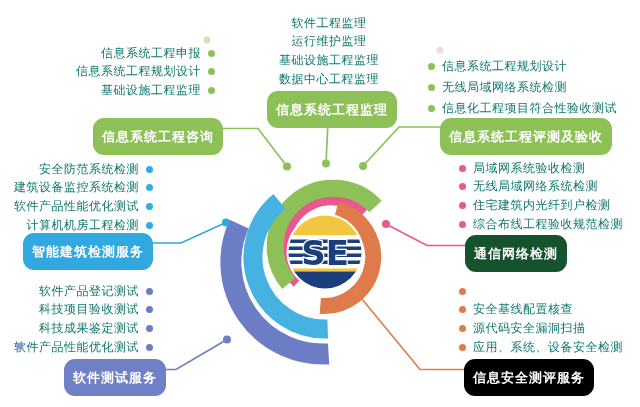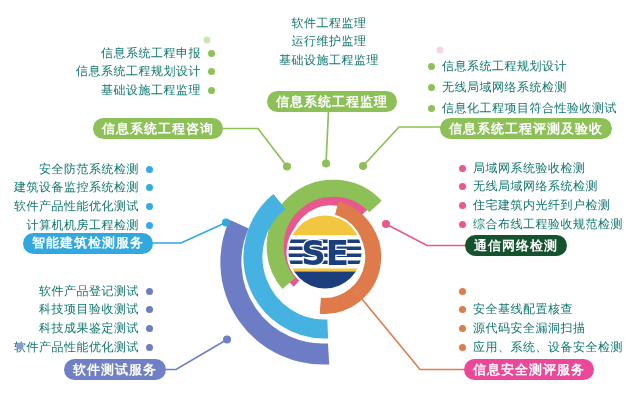--- a/index.html
+++ b/index.html
@@ -18,27 +18,27 @@
   .dot7{width:7px;height:7px;border-radius:50%;flex:0 0 auto;}
   .row .dot7.after{margin-left:7px;}
   .row .dot7.before{margin-right:7px;}
   .c-green{background:#8dc158;}
   .c-pink{background:#e7598f;}
   .c-orange{background:#df7c4d;}
   .c-cyan{background:#35abe2;}
   .c-peri{background:#6d7dc5;}
   
   .pill{
-    position:absolute;z-index:5;padding:4px 9px;border-radius:11px;
+    position:absolute;z-index:5;padding:12px 9px;border-radius:11px;
     color:#fff;font-size:13px;font-weight:700;letter-spacing:1px;line-height:1;
     white-space:nowrap;text-align:center;
   }
   .pill.green{background:#8dc158;}
   .pill.pink{background:#14532d;}
-  .pill.orange{background:#ec4899;}
+  .pill.orange{background:#000000;}
   .pill.cyan{background:#31a9e0;}
   .pill.peri{background:#6f80c7;}
   
   .art{position:absolute;left:0;top:0;z-index:1;}
 </style>
 </head>
 <body>
 
 <div class="stage">
 
@@ -113,20 +113,23 @@
   <div class="group" style="left:244px;top:14px;width:170px;align-items:center;">
     <div class="row">
         <span class="txt">软件工程监理</span>
       </div>
     <div class="row">
         <span class="txt">运行维护监理</span>
       </div>
     <div class="row">
         <span class="txt">基础设施工程监理</span>
       </div>
+    <div class="row">
+        <span class="txt">数据中心工程监理</span>
+      </div>
   </div>
   <div class="pill green" style="left:267px;top:91px;">信息系统工程监理</div>
 
   <div class="group rows21" style="left:428px;top:56px;">
     <div class="row">
         <span class="dot7 before c-green"></span>
         <span class="txt">信息系统工程规划设计</span>
       </div>
     <div class="row">
         <span class="dot7 before c-green"></span>
@@ -189,21 +192,21 @@
       </div>
     <div class="row">
         <span class="txt">软件产品性能优化测试</span>
         <span class="dot7 after c-cyan"></span>
       </div>
     <div class="row">
         <span class="txt">计算机机房工程检测</span>
         <span class="dot7 after c-cyan"></span>
       </div>
   </div>
-  <div class="pill cyan" style="right:487px;top:233px;font-family:Liberation Mono, monospace;">智能建筑检测服务</div>
+  <div class="pill cyan" style="right:487px;top:233px;">智能建筑检测服务</div>
 
   <div class="group alignR" style="right:487px;top:282px;">
     <div class="row">
         <span class="txt">软件产品登记测试</span>
         <span class="dot7 after c-peri"></span>
       </div>
     <div class="row">
         <span class="txt">科技项目验收测试</span>
         <span class="dot7 after c-peri"></span>
       </div>

